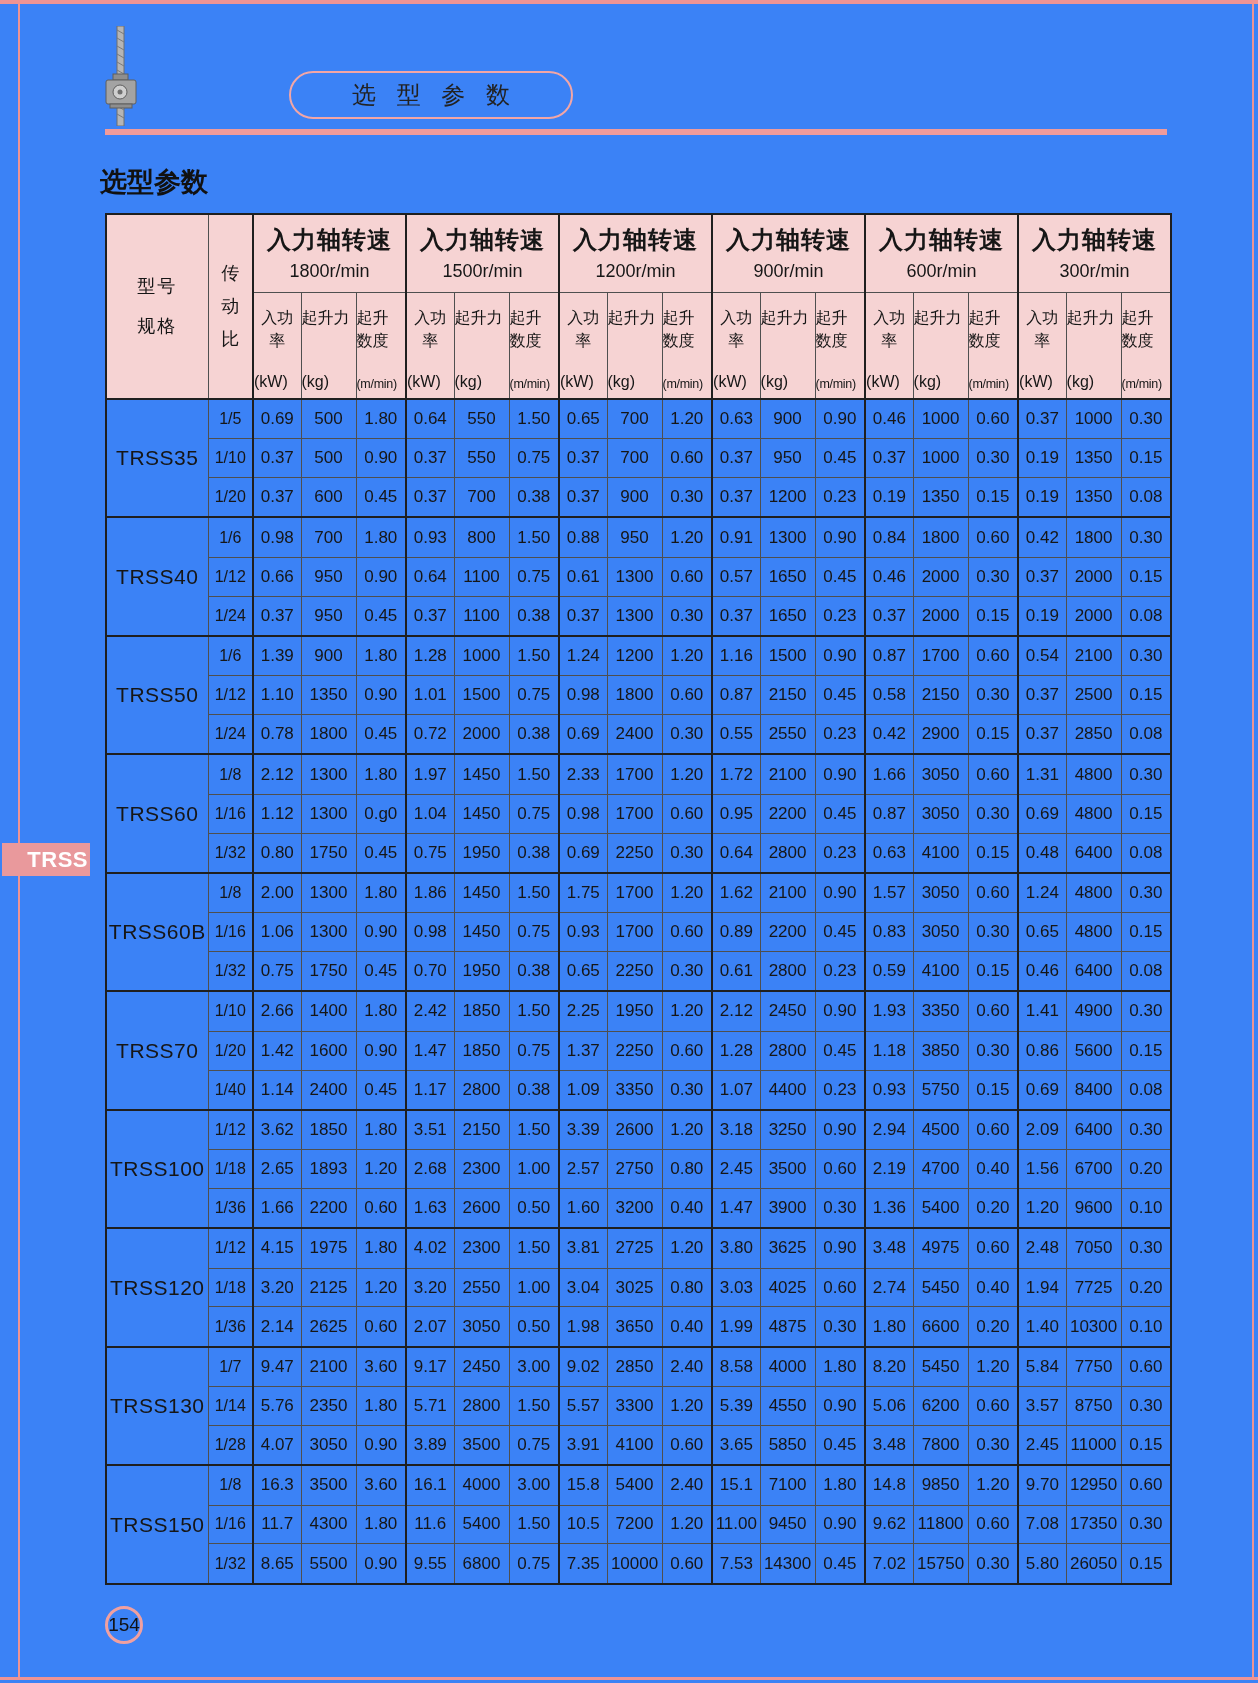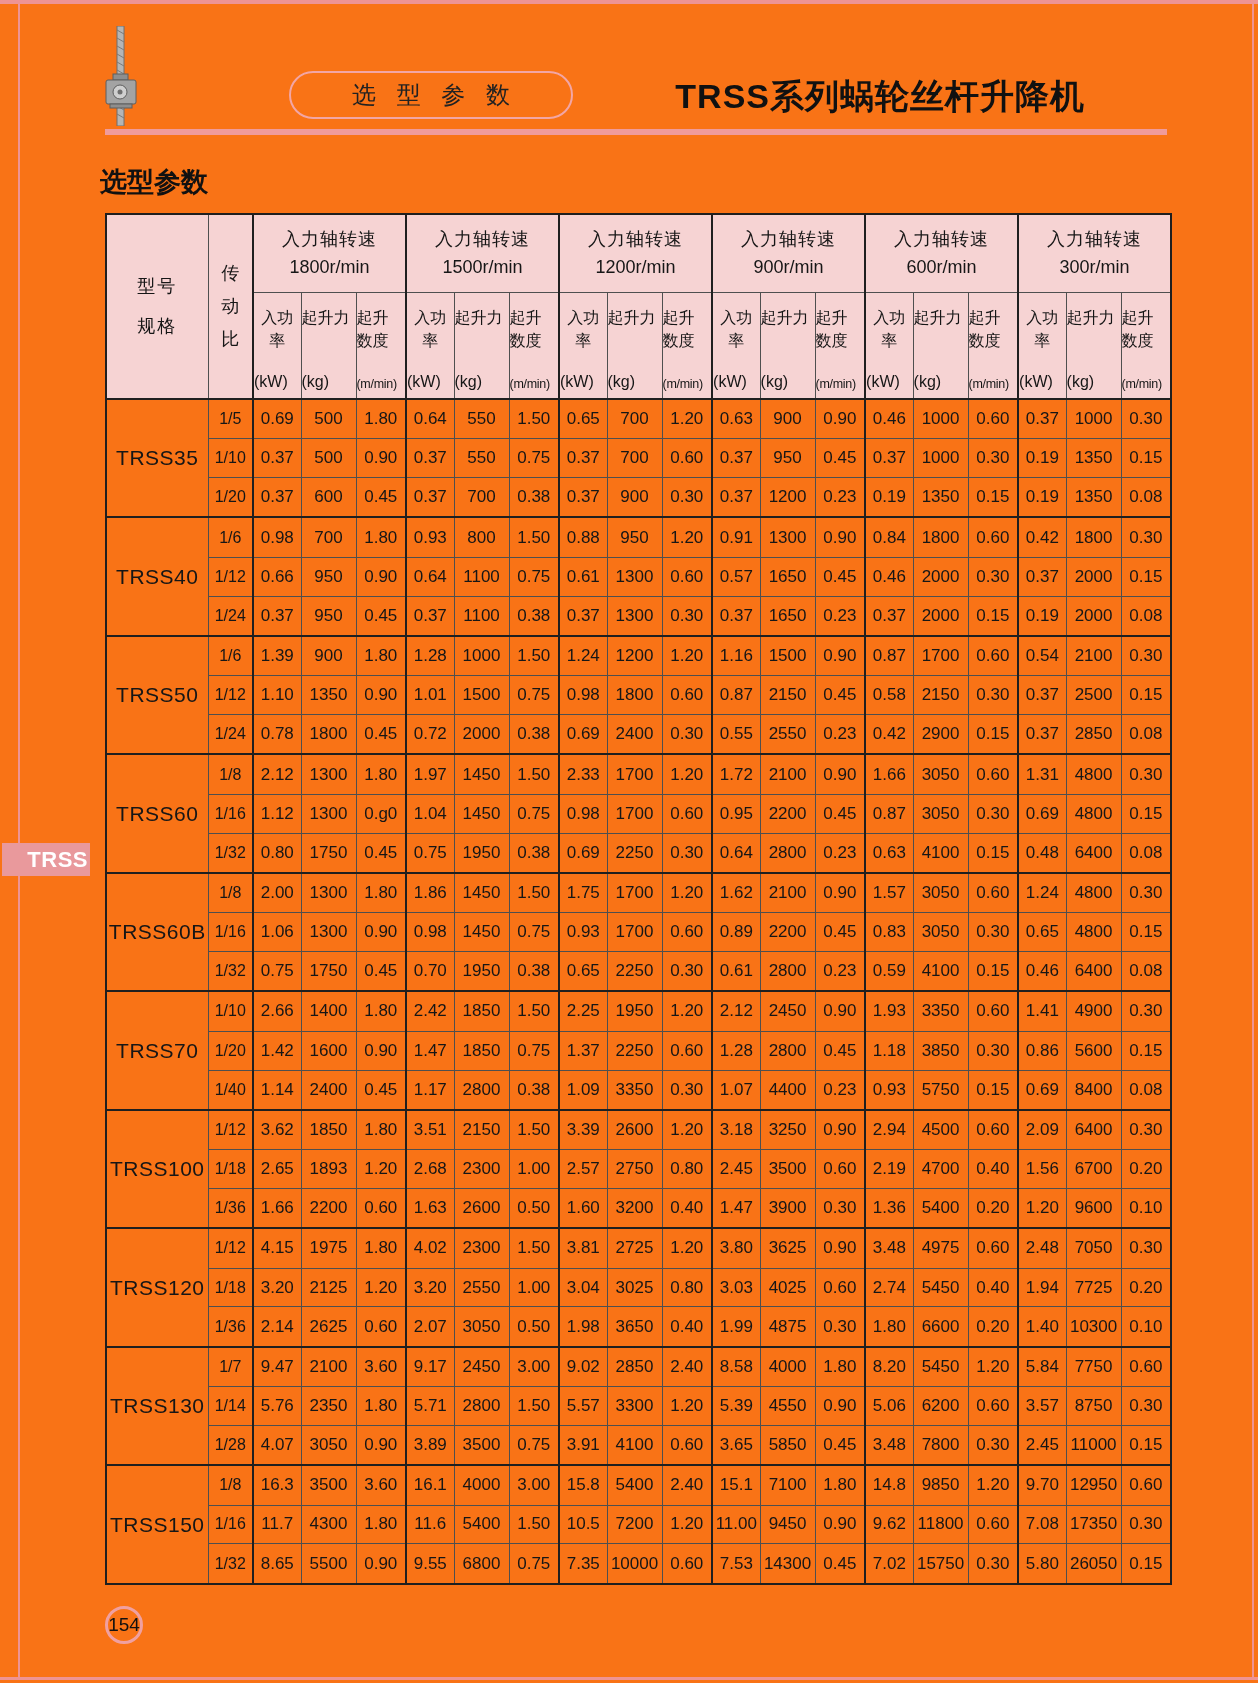--- a/index.html
+++ b/index.html
@@ -1,16 +1,16 @@
 <!DOCTYPE html>
 <html><head>
 <meta charset="utf-8">
 <style>
   html,body{margin:0;padding:0;background:#ffffff;}
-  .page{position:relative;width:1258px;height:1683px;background:#f97316;overflow:hidden;
+  .page{position:relative;width:1258px;height:1683px;background:#3b82f6;overflow:hidden;
         font-family:"Liberation Sans","DejaVu Sans",sans-serif;color:#161616;}
   
   .bar{position:absolute;background:#ee9494;}
   .top-bar{left:0;top:0;width:1258px;height:4px;}
   .bottom-bar{left:0;top:1677px;width:1258px;height:3px;}
   .left-bar{left:18px;top:2px;width:2px;height:1676px;}
   .right-bar{left:1252px;top:2px;width:2px;height:1676px;}
 
   
   .jack-icon{position:absolute;left:98px;top:26px;width:44px;height:100px;}
@@ -26,21 +26,21 @@
   .tbl-wrap{position:absolute;left:105px;top:213px;}
   table{border-collapse:collapse;table-layout:fixed;width:1065px;height:1372px;}
   th,td{border:1px solid #4f4f4f;padding:0;text-align:center;vertical-align:middle;
         font-weight:normal;overflow:hidden;}
   table{border:2px solid #1f1f1f;}
   .grp-start{border-left:2px solid #1f1f1f;}
   tbody tr.block-start td{border-top:2px solid #1f1f1f;}
   thead th{background:#f6d3d3;}
   .th-model div{font-size:18px;line-height:2.2;letter-spacing:2px;}
   .th-ratio div{font-size:18px;line-height:1.85;}
-  .gt{font-size:18px;line-height:1.55;letter-spacing:1px;}
+  .gt{font-size:24px;line-height:1.55;letter-spacing:1px;font-weight:bold;}
   .gs{font-size:18px;line-height:1.55;}
   .subwrap{display:flex;flex-direction:column;justify-content:space-between;align-items:flex-start;
            height:105px;box-sizing:border-box;padding:13px 0 7px 0;}
   .sublines div{font-size:16px;line-height:1.45;}
   .unit{font-size:16px;}
   .unit-small{font-size:12.5px;letter-spacing:-0.3px;}
   td.model-cell{font-size:21px;letter-spacing:0.5px;}
   td.ratio-cell{font-size:16px;}
   td.value-cell{font-size:17px;}
 
@@ -81,21 +81,20 @@
       <circle cx="22" cy="66" r="7" fill="#cfcfcf" stroke="#5e5e5e" stroke-width="1"></circle>
       <circle cx="22" cy="66" r="2.5" fill="#6f6f6f"></circle>
       <rect x="12" y="78" width="22" height="4" fill="#8e8e8e" stroke="#5e5e5e" stroke-width="1"></rect>
     </svg>
   </div>
 
   <div class="pill">
     <span>选 型 参 数</span>
   </div>
 
-  <div class="title">TRSS系列蜗轮丝杆升降机</div>
   <div class="rule"></div>
   <div class="heading">选型参数</div>
 
   <div class="tbl-wrap">
     <table id="params-table">
         <colgroup>
           <col style="width: 102px;">
           <col style="width: 45px;">
           <col style="width: 48px;">
           <col style="width: 55px;">

